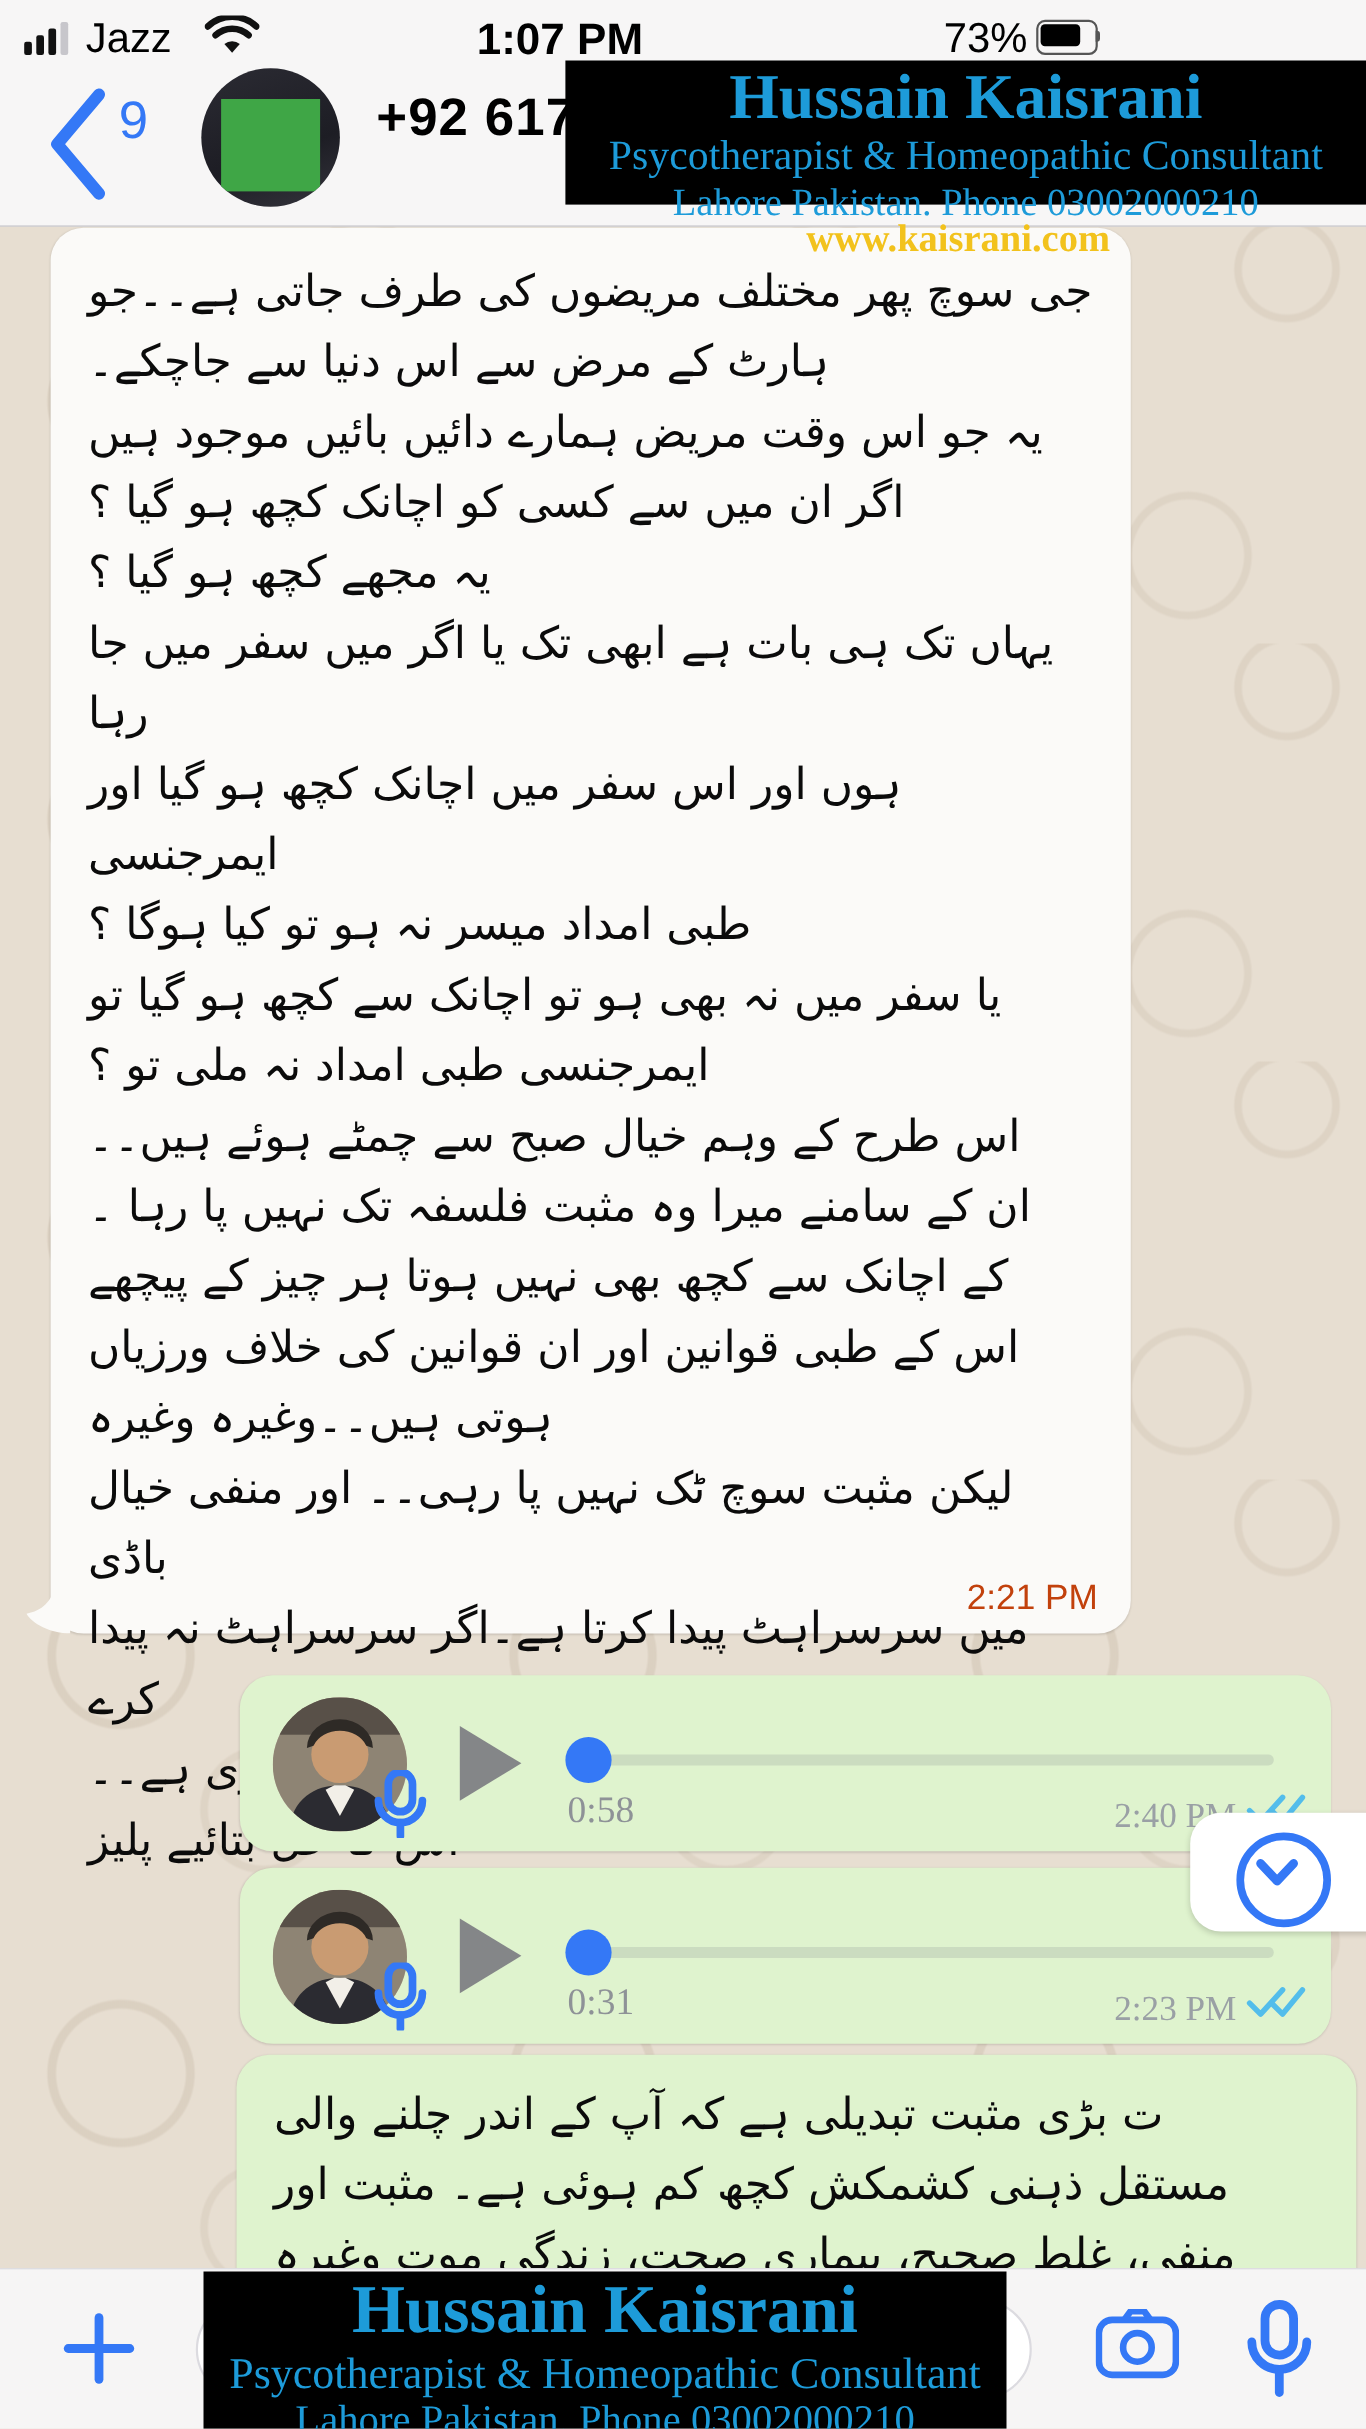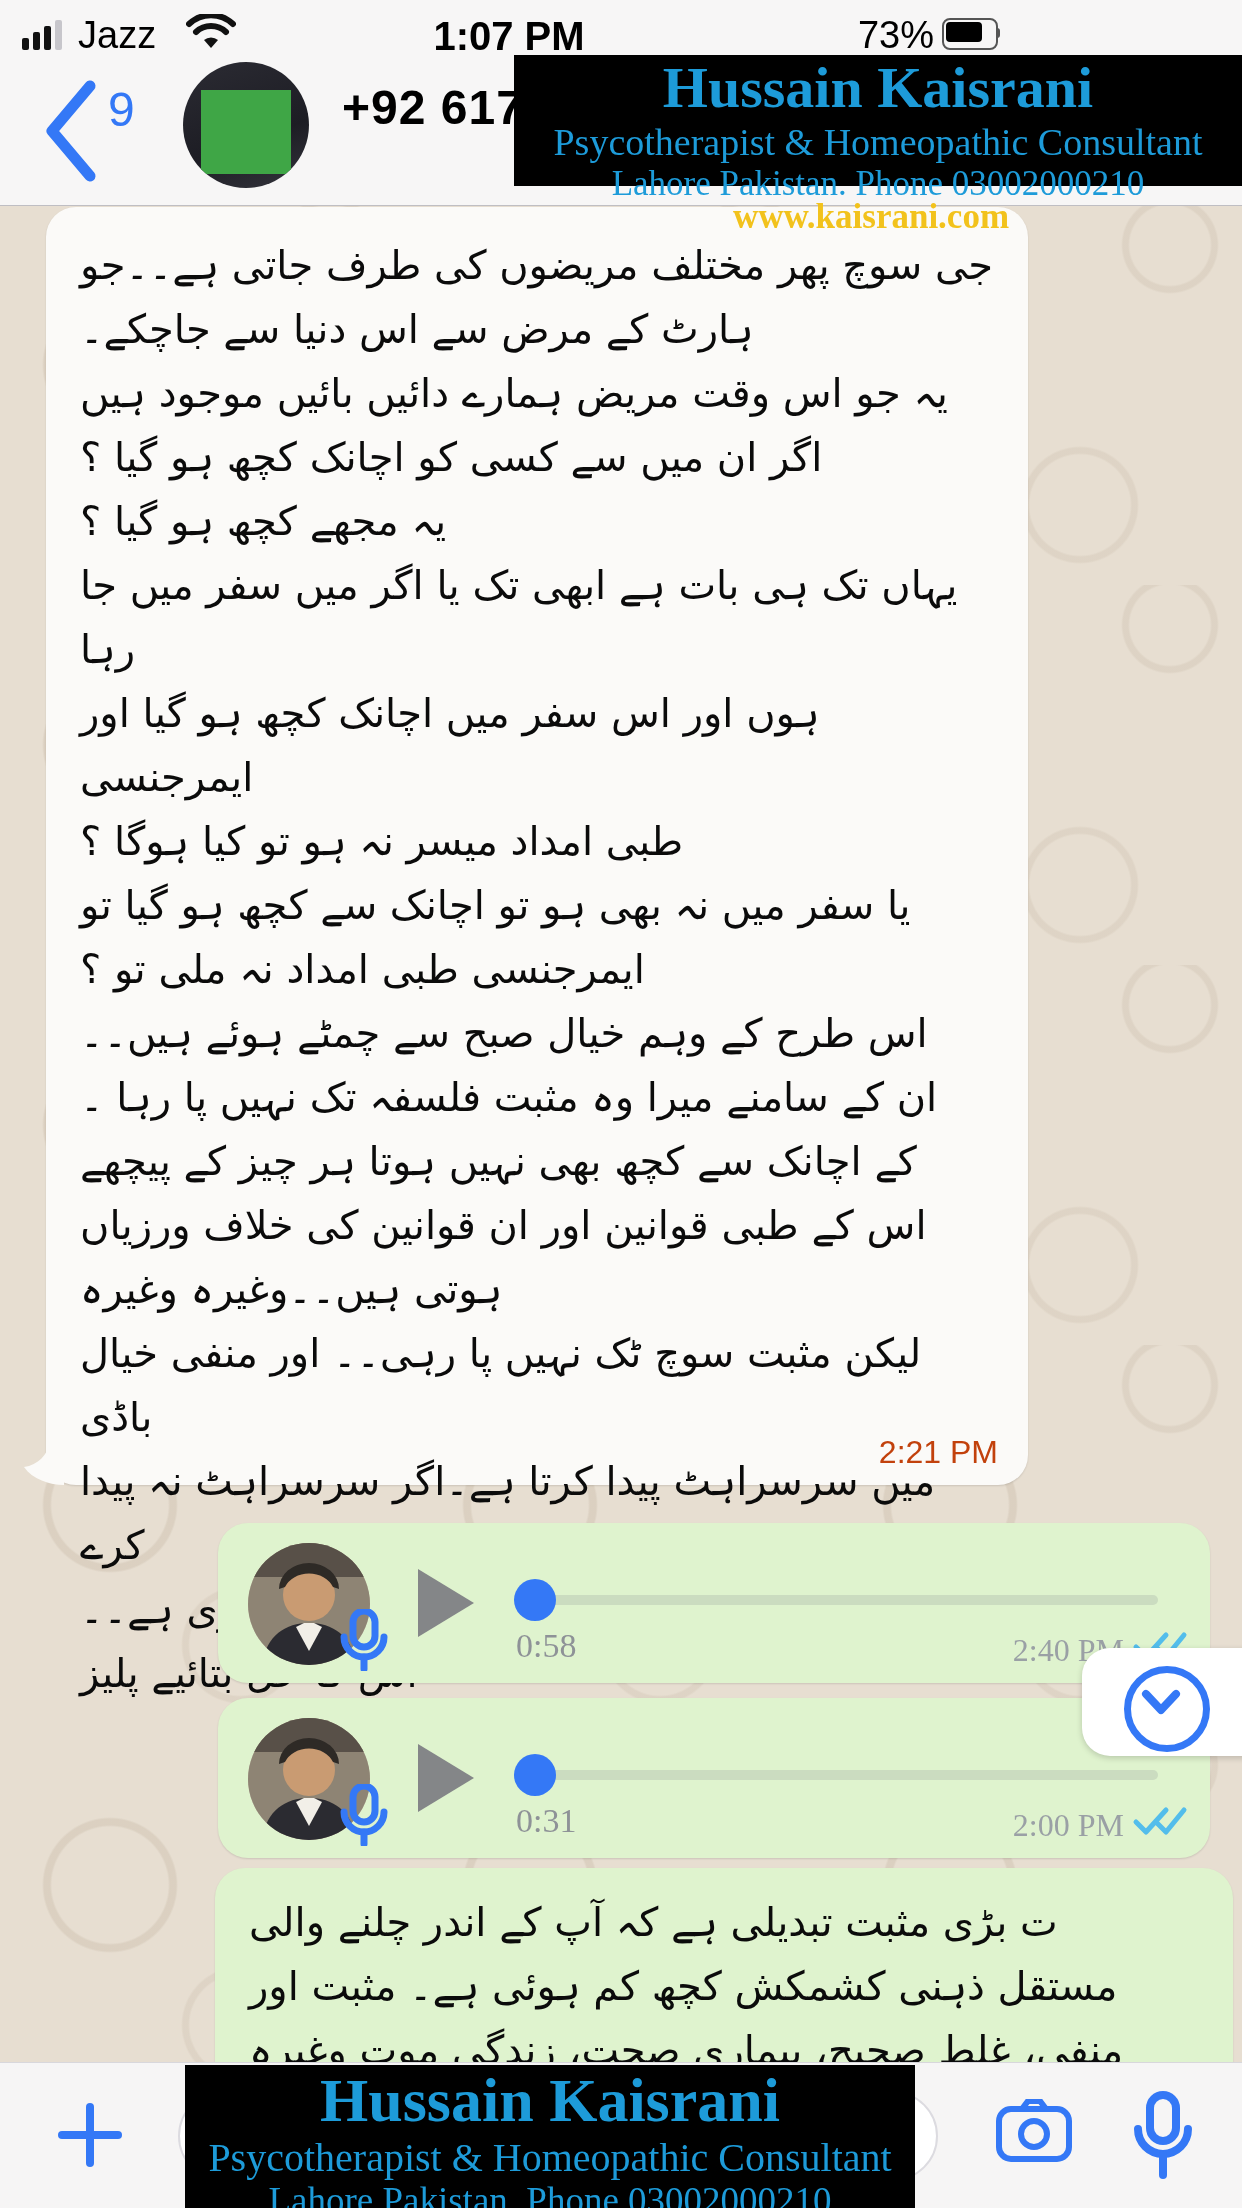--- a/index.html
+++ b/index.html
@@ -229,21 +229,21 @@
         <rect x="17" y="2" width="22" height="36" rx="11" fill="none" stroke="#3478F6" stroke-width="7"></rect>
         <path d="M8 28 a20 20 0 0 0 40 0" fill="none" stroke="#3478F6" stroke-width="7" stroke-linecap="round"></path>
         <line x1="28" y1="48" x2="28" y2="60" stroke="#3478F6" stroke-width="7" stroke-linecap="round"></line>
       </svg>
     </div>
     <div class="v-play"></div>
     <div class="v-track">
       <div class="v-dot"></div>
     </div>
     <div class="v-dur">0:31</div>
-    <div class="v-time">2:00 PM</div>
+    <div class="v-time">2:23 PM</div>
     <div class="v-checks">
       <svg width="56" height="34" viewBox="0 0 56 34">
         <path d="M4 18 L14 28 L34 6" fill="none" stroke="#53BDEB" stroke-width="5" stroke-linecap="round" stroke-linejoin="round"></path>
         <path d="M24 18 L34 28 L52 6" fill="none" stroke="#53BDEB" stroke-width="5" stroke-linecap="round" stroke-linejoin="round"></path>
       </svg>
     </div>
   </div>
 
   <div class="bubble out" style="left:215px;top:1663px;width:1018px;height:260px;">
     <div class="msg-text" style="padding-top:22px;">ت بڑی مثبت تبدیلی ہے کہ آپ کے اندر چلنے والی

